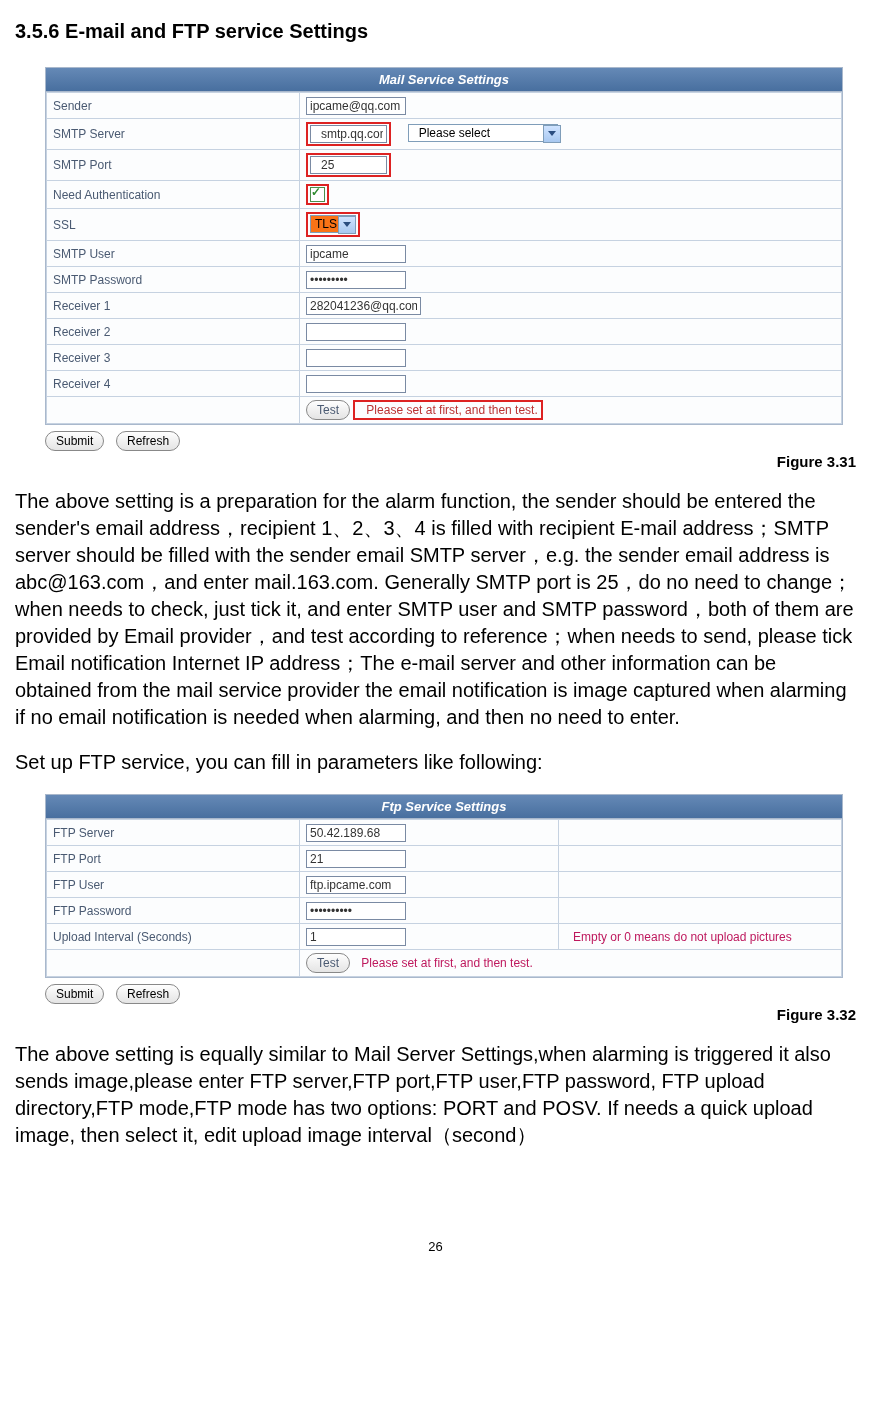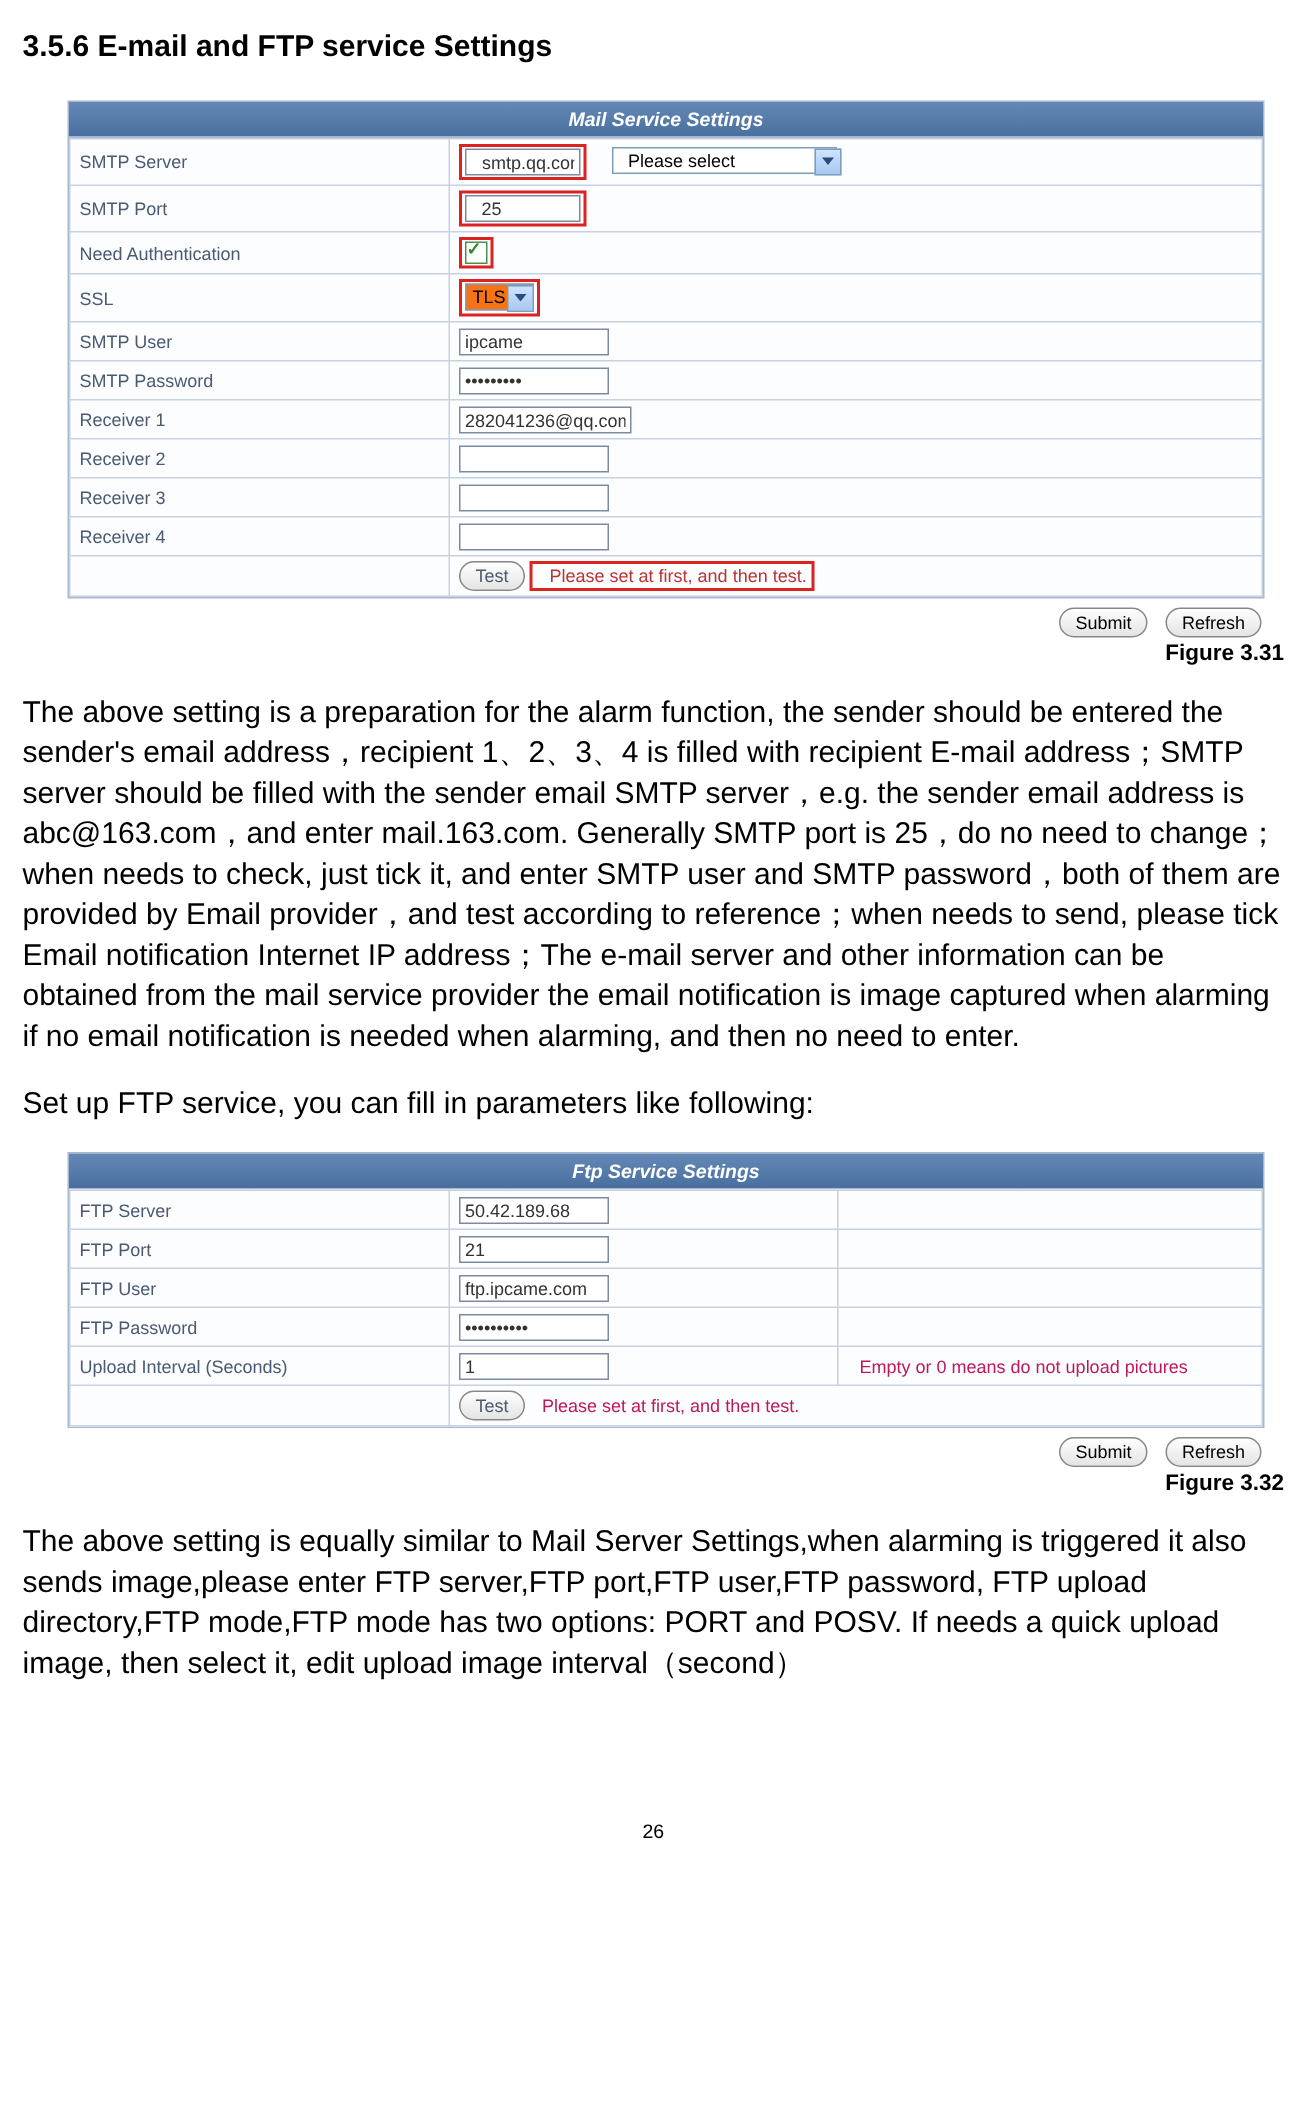--- a/index.html
+++ b/index.html
@@ -105,21 +105,21 @@
   .btn {
     border: 1px solid #888;
     background: linear-gradient(#fefefe,#e4e4e4);
     font-size: 12px;
     padding: 2px 10px;
     border-radius: 10px;
     display: inline-block;
     cursor: pointer;
   }
   .btn-row {
-    text-align: right;
+    text-align: left;
     margin: 6px 0 2px 0;
   }
   .figcap {
     text-align: right;
     font-weight: bold;
     font-size: 15px;
     margin-top: 0px;
     margin-bottom: 18px;
   }
   .para {
@@ -162,20 +162,24 @@
 </style>
 </head>
 <body>
 
 <h2>3.5.6 E-mail and FTP service Settings</h2>
 
 <div class="settings-panel">
   <div class="panel-header">Mail Service Settings</div>
   <table class="settings-table">
     <tbody>
+        <tr>
+      <td>Sender</td>
+      <td><input class="inp inp-100" value="ipcame@qq.com" style=""></td>
+    </tr>
     <tr>
       <td>SMTP Server</td>
       <td>
         <span class="redbox"><input class="inp inp-85" value="smtp.qq.com" style=""></span>
         &nbsp;&nbsp;&nbsp;
         <span class="sel-wrap">
           <select class="inp-sel"><option>Please select</option></select>
           <span class="dropdown-arrow"></span>
         </span>
       </td>

